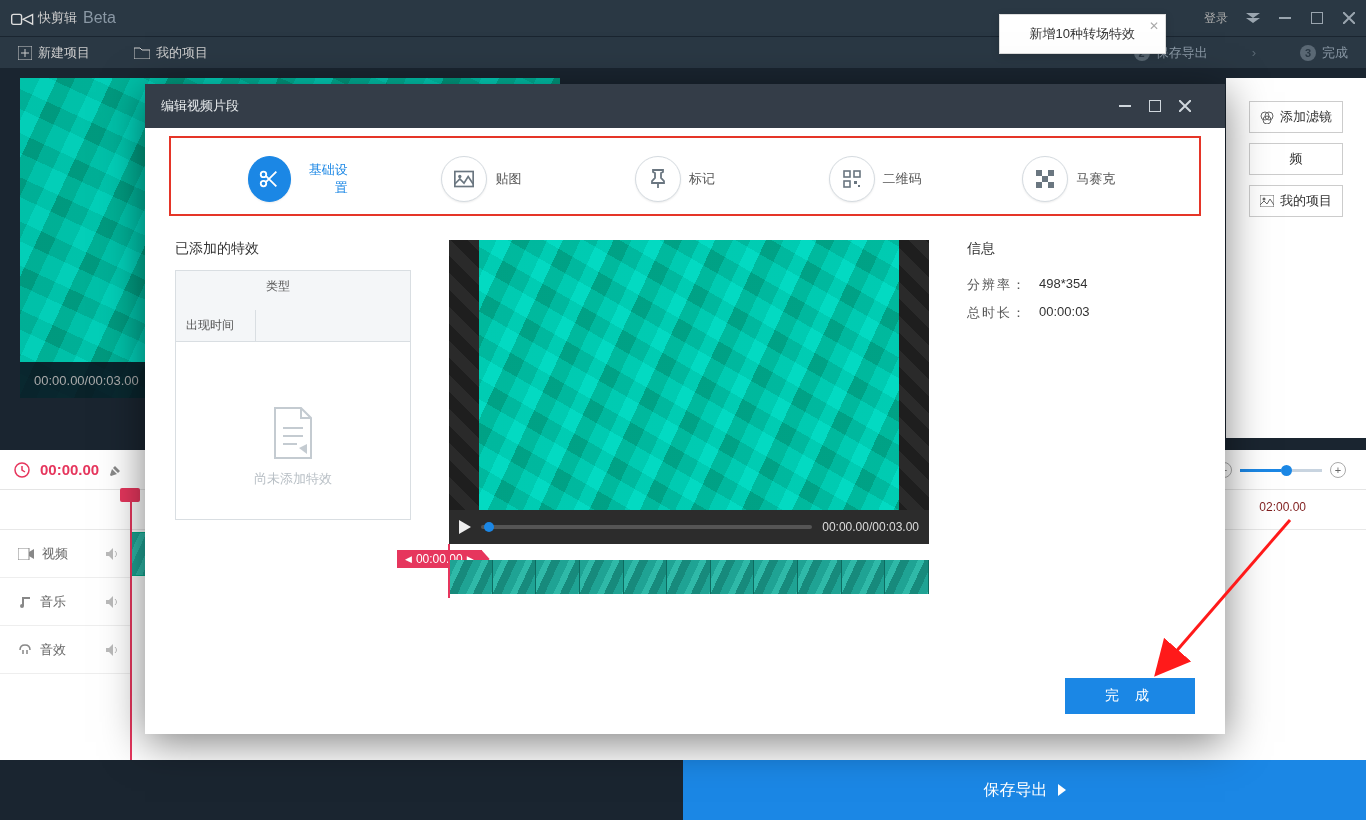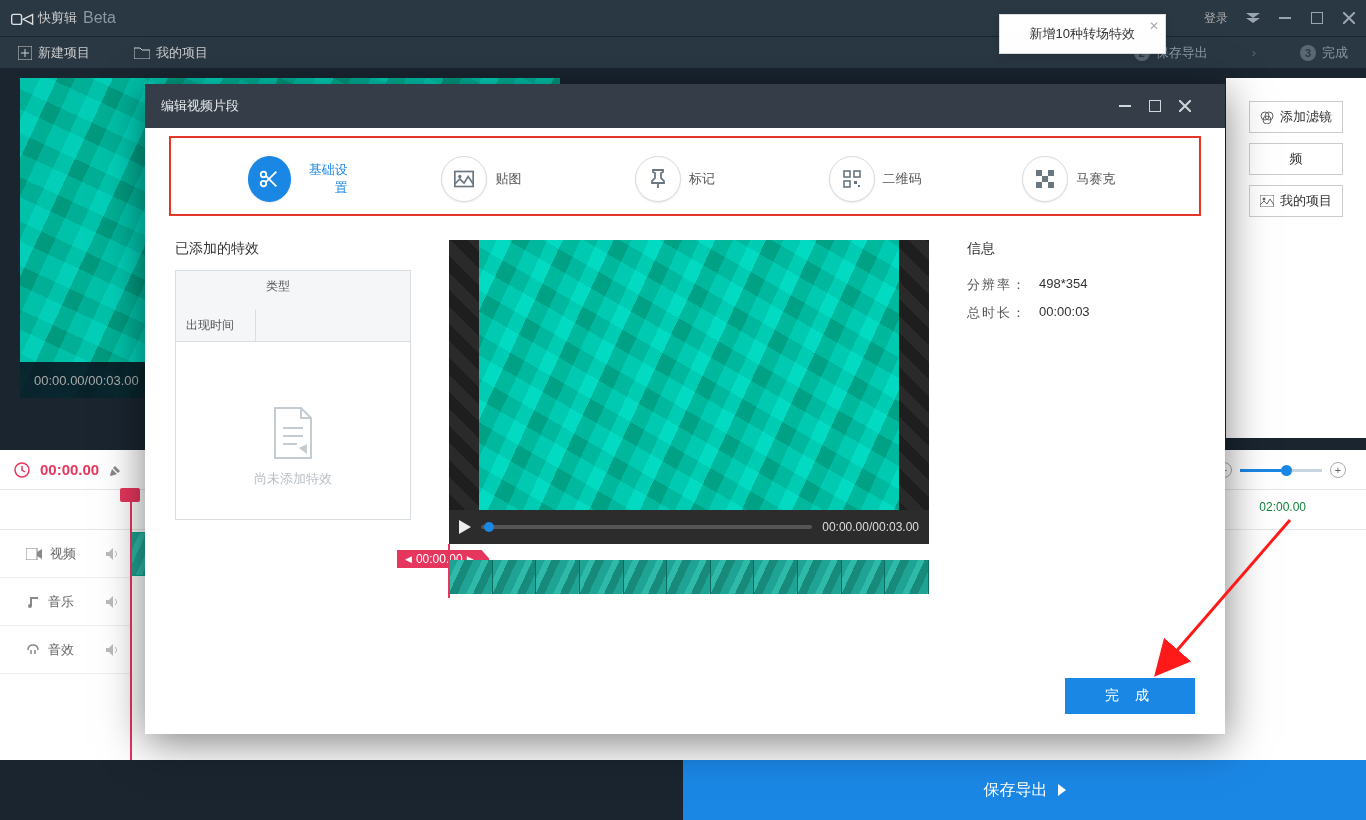--- a/index.html
+++ b/index.html
@@ -37,23 +37,23 @@
 
 .side-panel { position:absolute; right:0; top:78px; width:140px; background:#fff; padding:23px; display:flex; flex-direction:column; gap:10px; height:360px;}
 .side-panel .sp-btn { border:1px solid #ccc; padding:6px 10px; font-size:13px; color:#333; display:flex; align-items:center; gap:6px; justify-content:center; cursor:pointer;}
 
 
 .timeline-zone { position:absolute; top:450px; left:0; right:0; height:310px; background:#fff; }
 .time-head { height:40px; display:flex; align-items:center; border-bottom:1px solid #e5e5e5; padding:0 14px; gap:10px;}
 .time-head .cur { color:#e6365d; font-weight:bold; font-size:15px;}
 .time-head .clock { color:#e6365d; }
 .ruler-row { height:40px; border-bottom:1px solid #e8e8e8; position:relative; padding-left:130px;}
-.ruler-row .tick { position:absolute; top:10px; font-size:12px; color:#15803d;margin-left:32px;}
+.ruler-row .tick { position:absolute; top:10px; font-size:12px; color:#7f1d1d;margin-left:32px;}
 .track-labels { position:absolute; left:0; top:80px; width:130px; }
-.track-labels .tl { height:48px; display:flex; align-items:center; padding-left:26px; gap:8px; color:#666; font-size:13px; border-bottom:1px solid #eee;}
+.track-labels .tl { height:48px; display:flex; align-items:center; padding-left:18px; gap:8px; color:#666; font-size:13px; border-bottom:1px solid #eee;}
 .track-labels .mute { margin-left:auto; margin-right:10px; color:#bbb; cursor:pointer;}
 .track-body { position:absolute; left:130px; top:80px; right:0;}
 .video-clip { height:44px; width:60px; background:repeating-linear-gradient(115deg,#1fa394 0 8px,#2fb9a8 8px 14px); border:1px solid #0a8; margin-top:2px;}
 .playhead-bg { position:absolute; left:130px; top:40px; bottom:0; width:2px; background:#e6365d;}
 .drag-handle { position:absolute; left:120px; top:38px; width:20px; height:14px; background:#e6365d; border-radius:2px;}
 
 .zoom-slider { position:absolute; right:20px; top:8px; width:130px; height:24px; display:flex; align-items:center; gap:8px;}
 .zoom-slider .bar { flex:1; height:3px; background:#c8d4e0; position:relative;}
 .zoom-slider .bar .fill { position:absolute; left:0; top:0; bottom:0; width:50%; background:#1b87e5;}
 .zoom-slider .bar .knob { position:absolute; left:50%; top:-4px; width:11px; height:11px; border-radius:50%; background:#1b87e5;}

